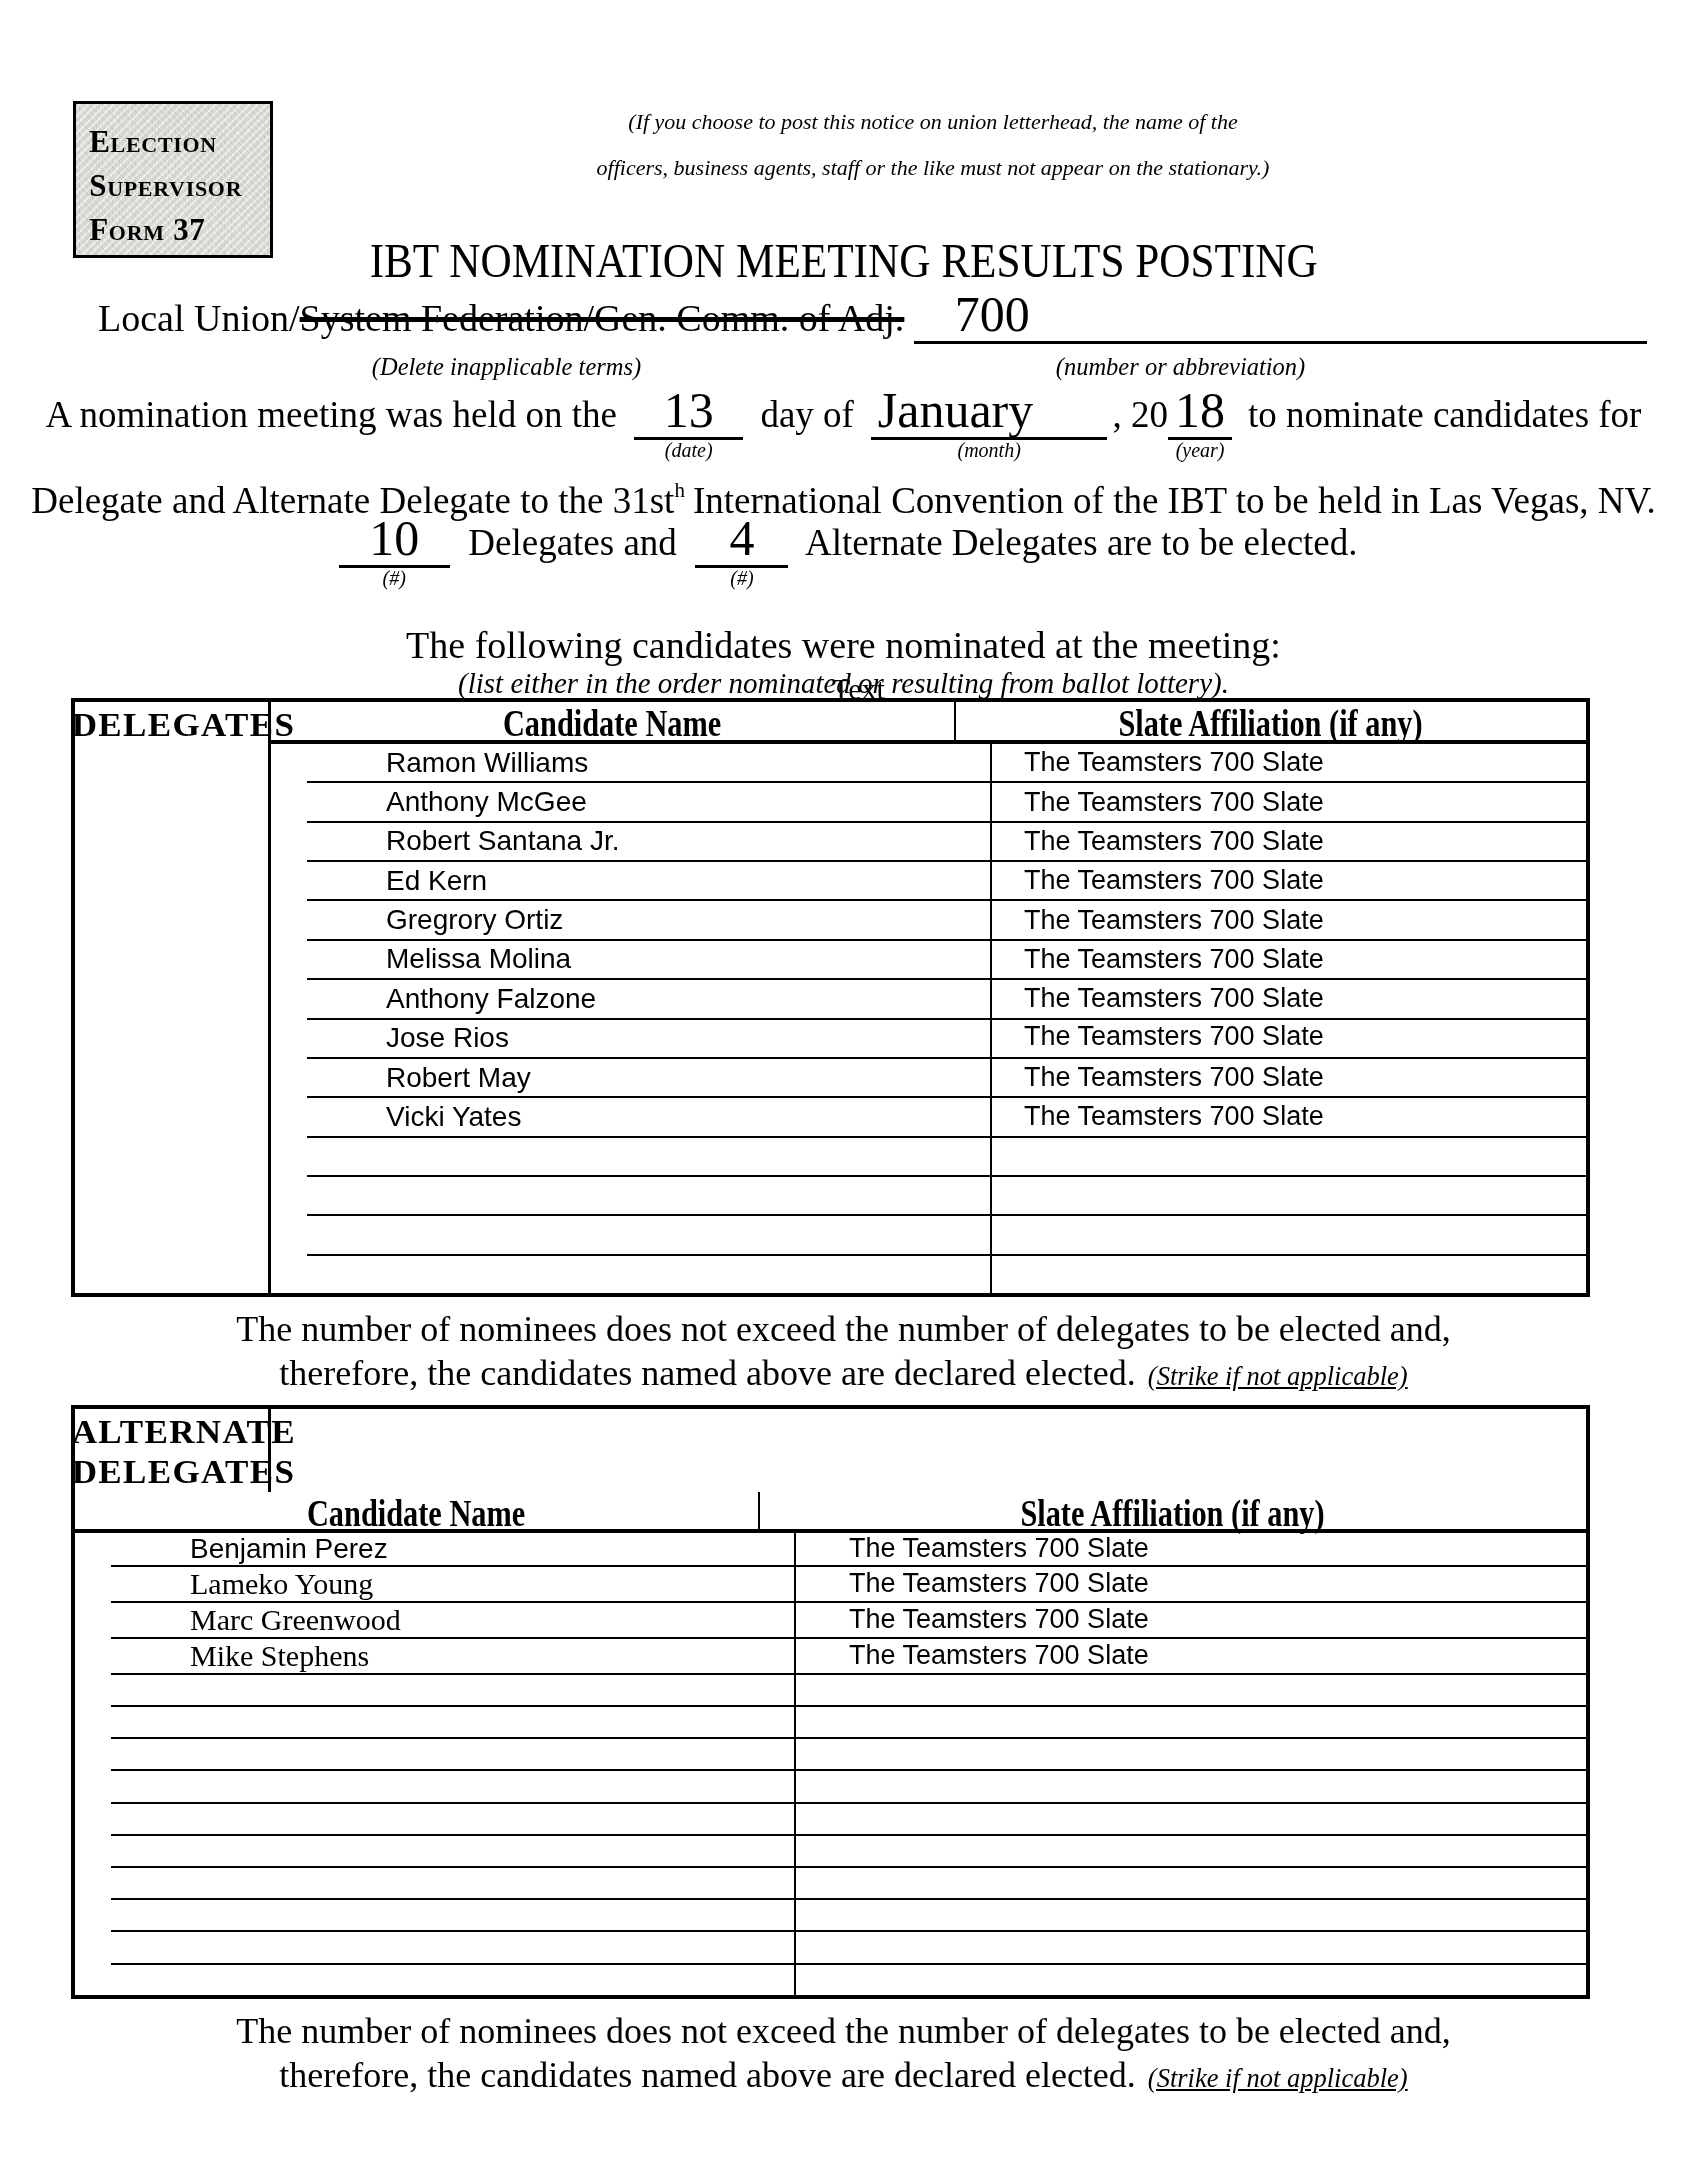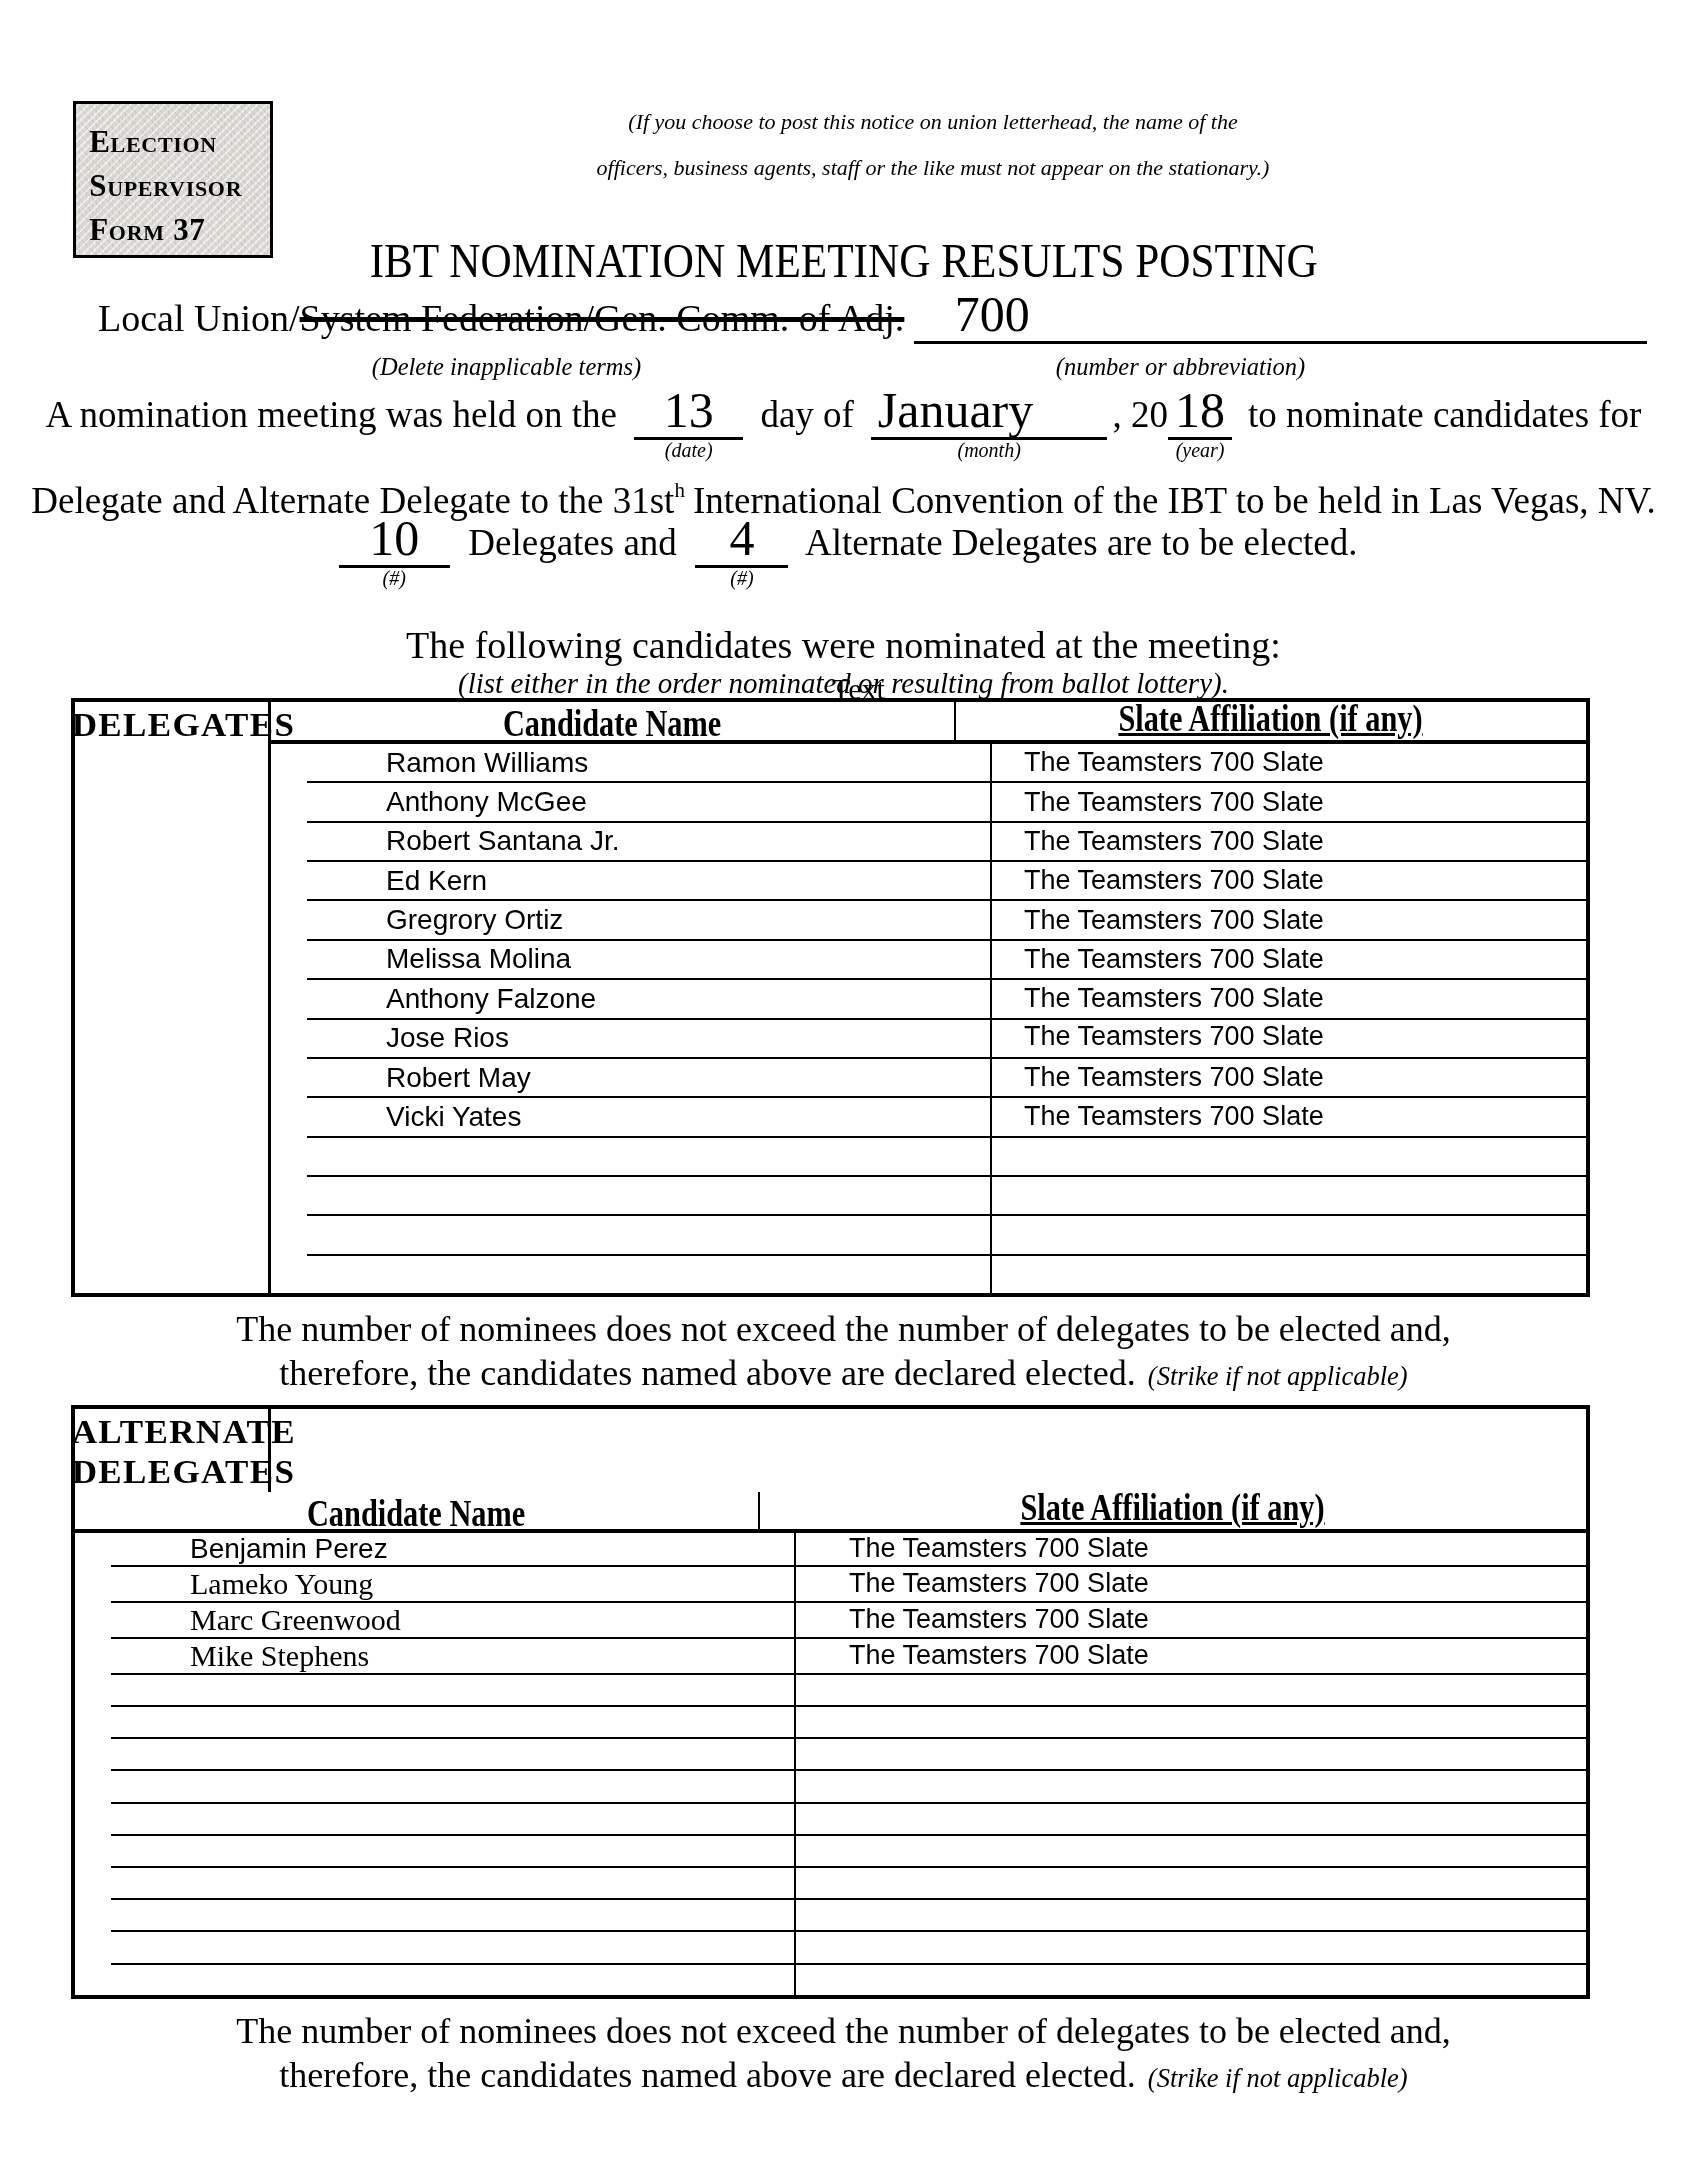--- a/index.html
+++ b/index.html
@@ -66,39 +66,39 @@
   #alternates-table{top:1405px;height:594px;flex-direction:column;}
   .label-col{width:196px;border-right:3.3px solid #000;box-sizing:border-box;
              padding-top:2.6px;text-align:center;}
   .label-col .lbl{font-weight:bold;font-size:34px;line-height:40px;letter-spacing:1.3px;
                   display:inline-block;transform:scaleX(1.03);white-space:nowrap;}
   .rows-col{flex:1;display:flex;flex-direction:column;}
   .t-head{display:flex;border-bottom:4px solid #000;box-sizing:border-box;height:42px;flex:none;}
   #alternates-table .t-head{height:41px;}
   .h-name{width:685px;border-right:2.6px solid #000;box-sizing:border-box;
           display:flex;align-items:flex-start;justify-content:center;}
-  .h-slate{flex:1;display:flex;align-items:flex-end;justify-content:center;text-decoration:underline;}
+  .h-slate{flex:1;display:flex;align-items:flex-start;justify-content:center;}
   .h-text{font-weight:bold;font-size:37px;transform:scaleX(0.82);white-space:nowrap;}
   .rows{flex:1;display:flex;flex-direction:column;padding-left:36px;}
   .t-row{display:flex;flex:1;border-bottom:2.6px solid #000;box-sizing:border-box;}
   .rows .t-row:last-child{border-bottom:none;}
   .c-name{width:685px;border-right:2.6px solid #000;box-sizing:border-box;
           display:flex;align-items:center;padding-left:79px;
           font-family:"Liberation Sans",sans-serif;font-size:28px;}
   .c-slate{flex:1;display:flex;align-items:center;padding-left:32px;
            font-family:"Liberation Sans",sans-serif;font-size:27px;}
   #alternates-table .c-slate{padding-left:53px;}
   .row-serif .c-name{font-family:"Liberation Serif",serif;font-size:30px;}
   .slate-top .c-slate{align-items:flex-start;padding-top:1.3px;}
 
   
   .decl{position:absolute;left:0;right:0;text-align:center;font-size:36px;line-height:44px;}
   #decl-1{top:1307px;}
   #decl-2{top:2009px;}
-  .decl .note{font-size:26.5px;font-style:italic;margin-left:12px;}
+  .decl .note{font-size:26.5px;font-style:italic;margin-left:12px;text-decoration:underline;}
 </style>
 </head>
 <body>
 
 <div class="page">
 
   <div class="form-box">
     <div class="ln">Election</div>
     <div class="ln">Supervisor</div>
     <div class="ln">Form 37</div>

